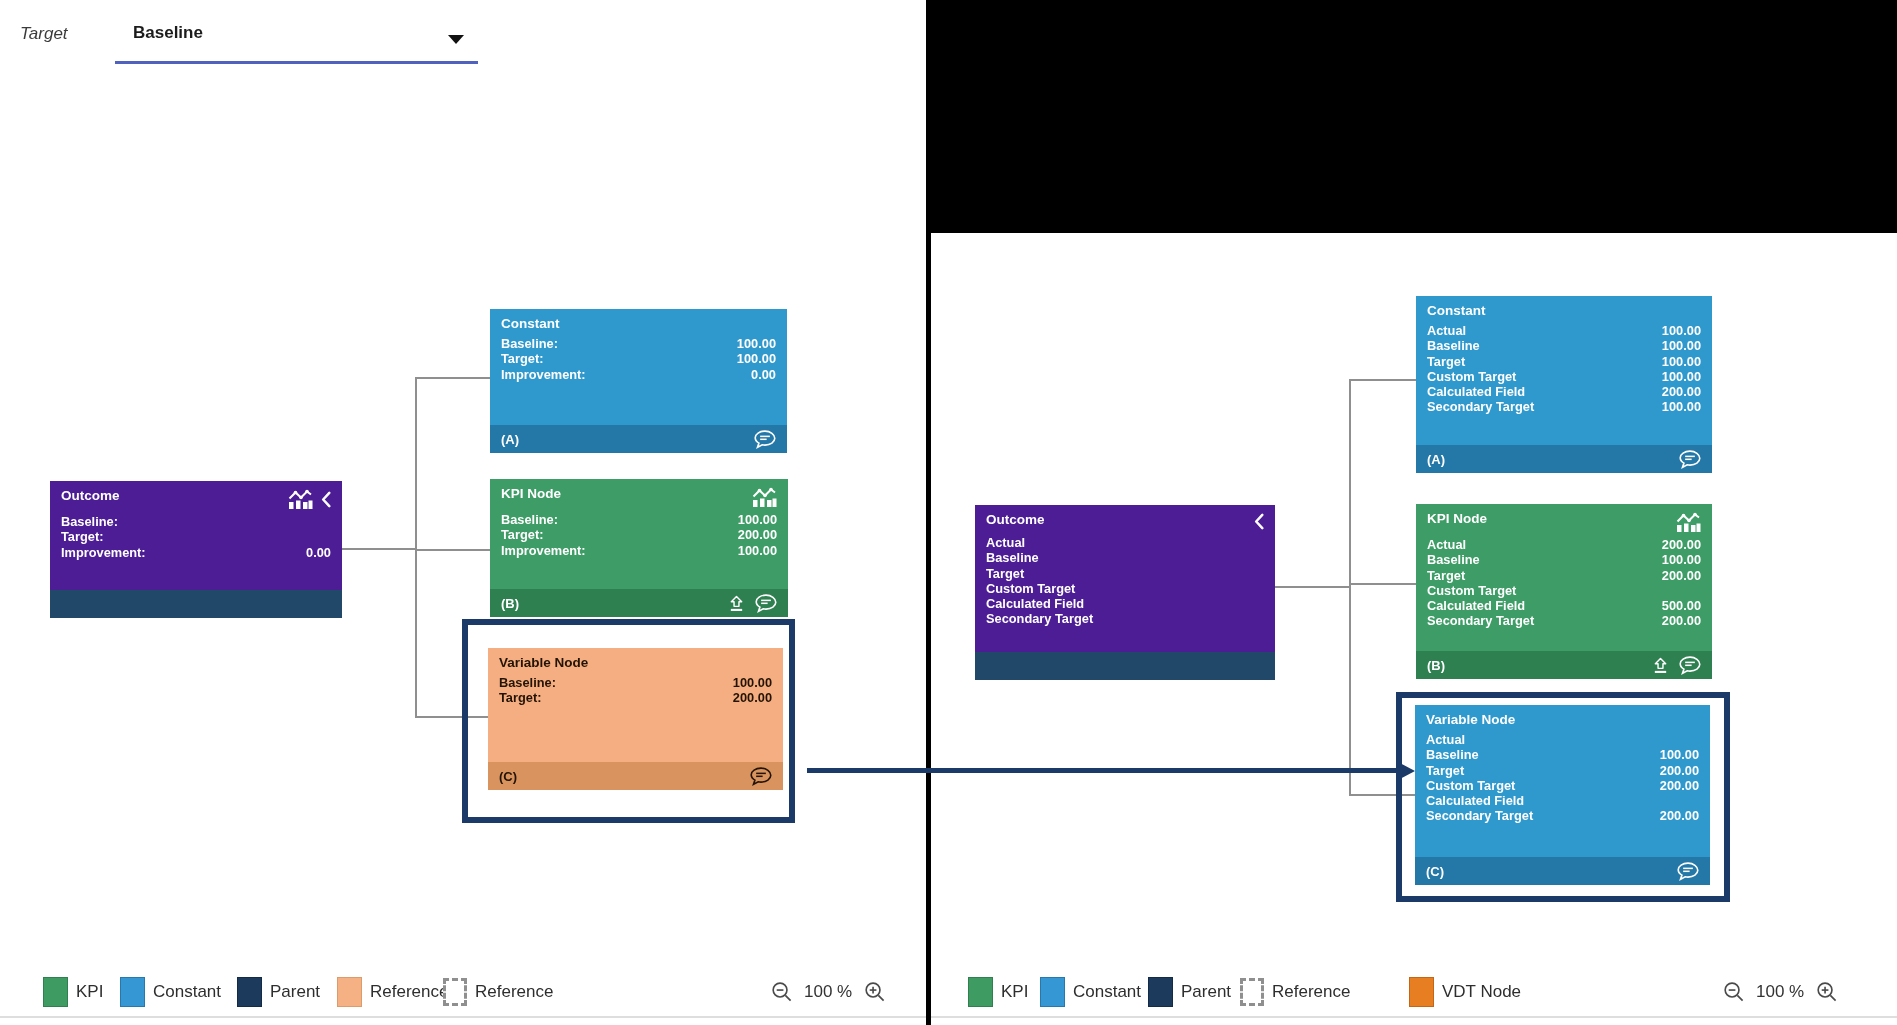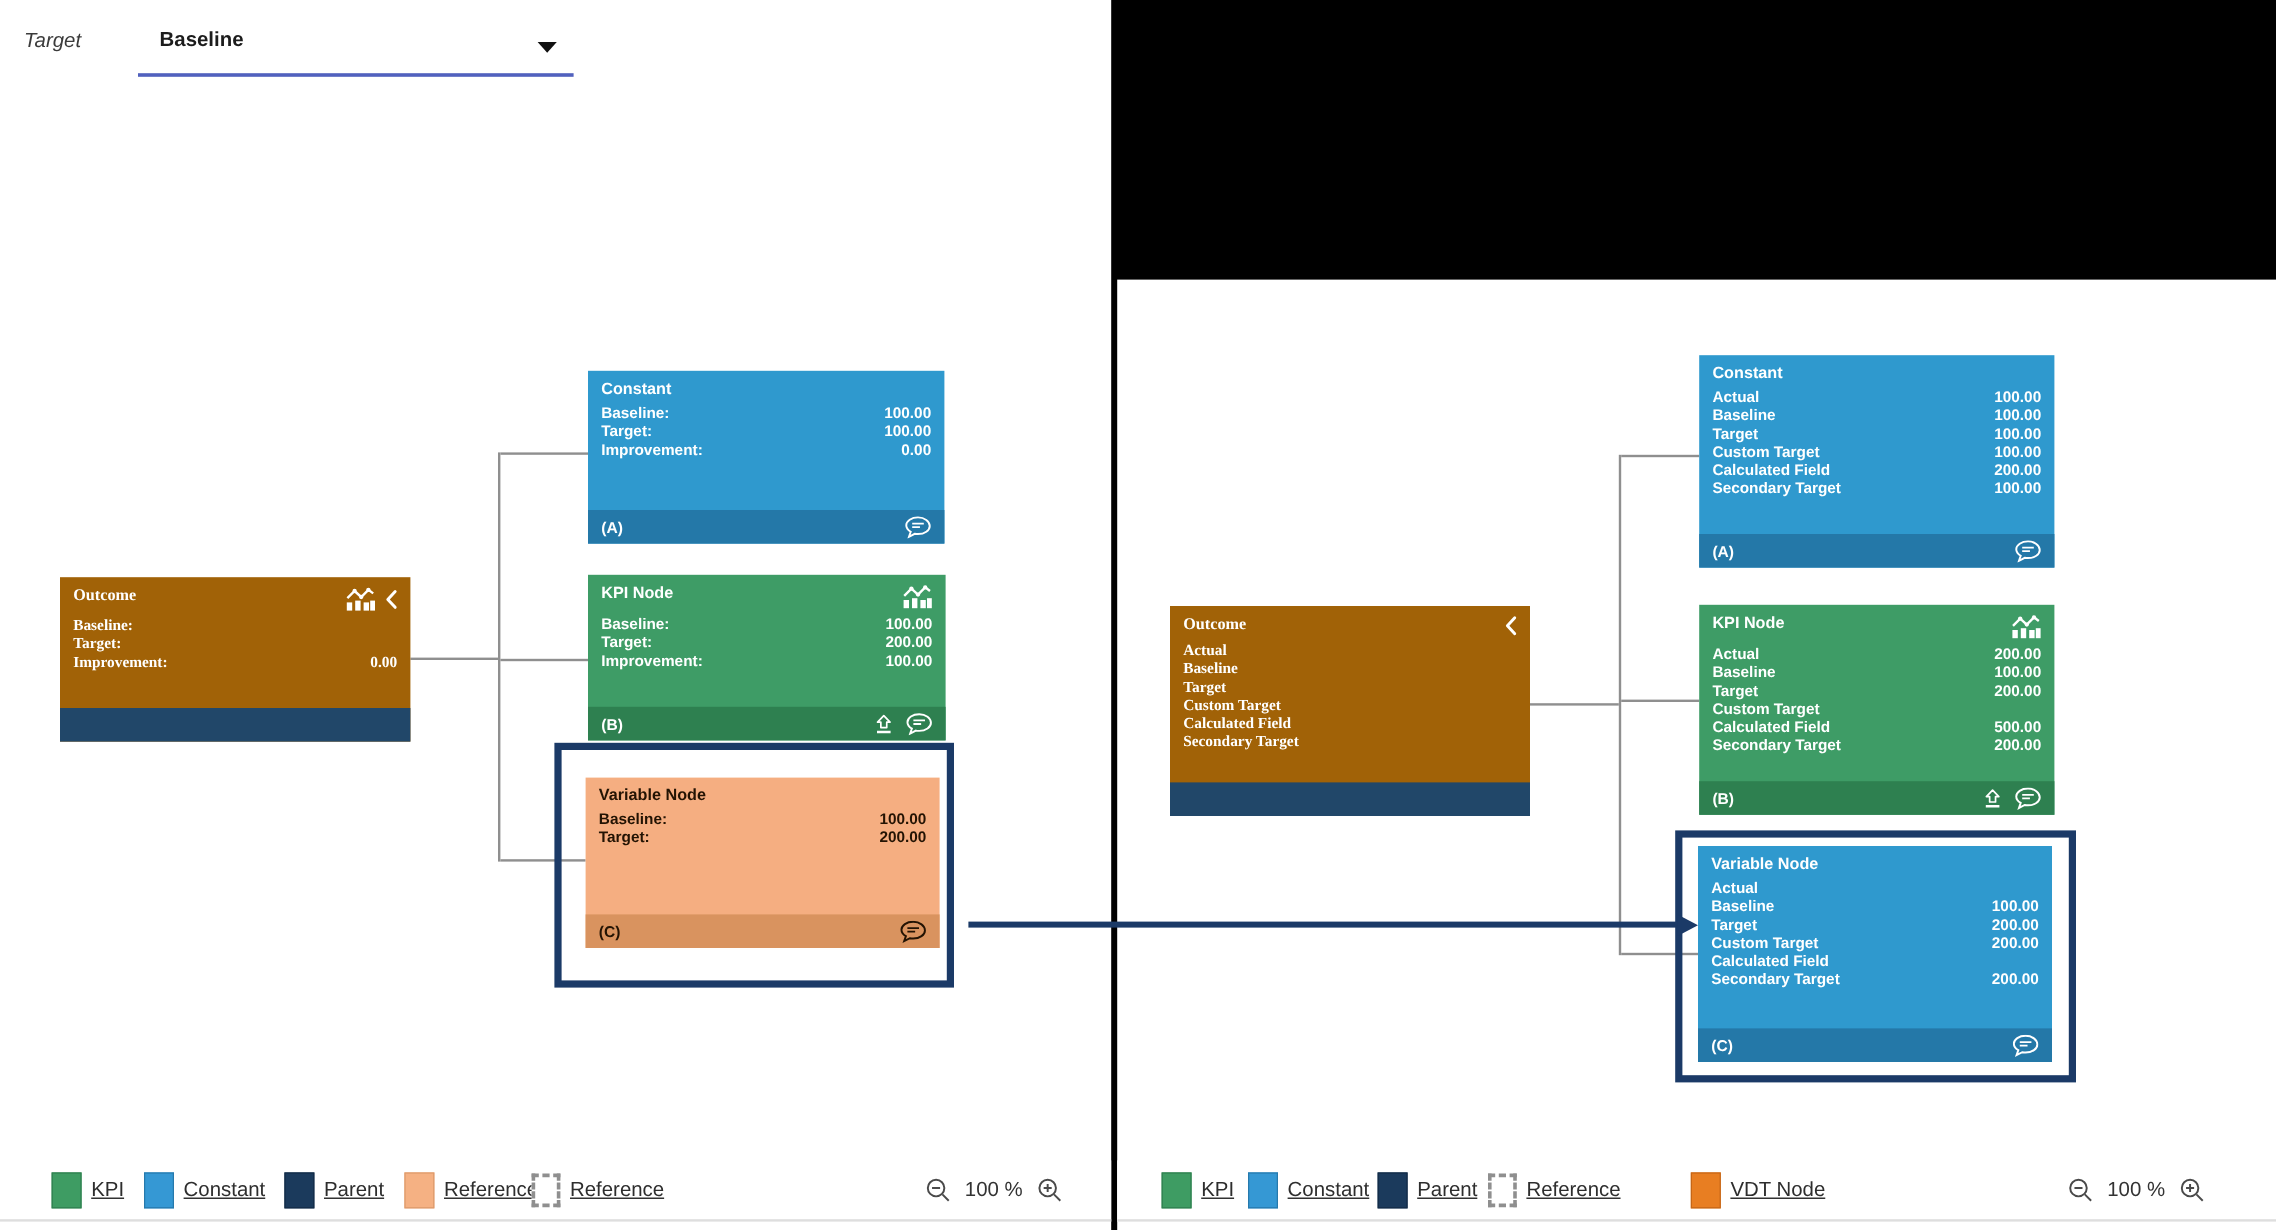--- a/index.html
+++ b/index.html
@@ -44,21 +44,21 @@
   
   .node{position:absolute;display:flex;flex-direction:column;cursor:pointer;}
   .node .ntitle{display:flex;justify-content:space-between;align-items:flex-start;
                 padding:7px 11px 2px;font-size:13.5px;font-weight:700;}
   .node .fields{padding:3px 11px 0;}
   .node .frow{display:flex;justify-content:space-between;font-size:12.8px;font-weight:600;line-height:15.3px;}
   .node .nfooter{margin-top:auto;height:28px;display:flex;align-items:center;justify-content:space-between;
                  padding:0 11px;font-size:13px;font-weight:700;}
   .node.blue{background:#2F99CE;color:#fff;}   .node.blue  .nfooter{background:#2478A8;}
   .node.green{background:#3E9C66;color:#fff;}  .node.green .nfooter{background:#2E8050;}
-  .node.navy{background:#a16207;color:#fff;font-family:Liberation Serif, serif;}   .node.navy  .nfooter{background:#214769;}
+  .node.navy{background:#4c1d95;color:#fff;}   .node.navy  .nfooter{background:#214769;}
   .node.orange{background:#F5AE81;color:#231303;} .node.orange .nfooter{background:#D9935F;}
 
   #lo{left:50px;top:481px;width:292px;height:137px;}
   #lc{left:490px;top:309px;width:297px;height:144px;}
   #lk{left:490px;top:479px;width:298px;height:138px;}
   #lv{left:488px;top:648px;width:295px;height:142px;}
   #ro{left:975px;top:505px;width:300px;height:175px;}
   #rc{left:1416px;top:296px;width:296px;height:177px;}
   #rk{left:1416px;top:504px;width:296px;height:175px;}
   #rv{left:1415px;top:705px;width:295px;height:180px;}
@@ -69,21 +69,21 @@
   .ic-chart{width:26px;height:20px;}
   .ic-chevron{width:10px;height:17px;}
   .ic-comment{width:22px;height:19px;}
   .ic-arrowup{width:17px;height:17px;}
   .ic-zoom{width:23px;height:23px;color:#4a4a4a;cursor:pointer;}
 
   
   .legendbar{position:absolute;top:967px;height:51px;background:#fff;border-bottom:2px solid #dedede;}
   #legendbarL{left:0;width:926px;}
   #legendbarR{left:931px;width:966px;}
-  .litem{position:absolute;top:976px;height:32px;display:flex;align-items:center;gap:8px;text-decoration:underline;}
+  .litem{position:absolute;top:976px;height:32px;display:flex;align-items:center;gap:8px;}
   .lswatch{width:25px;height:30px;}
   .sw-kpi{background:#3E9C63;border:1px solid #2F7F4F;}
   .sw-constant{background:#3598D4;border:1px solid #2679AC;}
   .sw-parent{background:#1B3A5C;border:1px solid #132B46;}
   .sw-variable{background:#F5B183;border:1px solid #DD9A6B;}
   .sw-vdt{background:#E87E22;border:1px solid #C56617;}
   .sw-ref{width:24px;height:28px;background:#fff;border:3px dashed #8f8f8f;}
   .llabel{font-size:17px;color:#2e2e2e;}
 
   .zoomctrl{position:absolute;top:980px;display:flex;align-items:center;gap:11px;}

